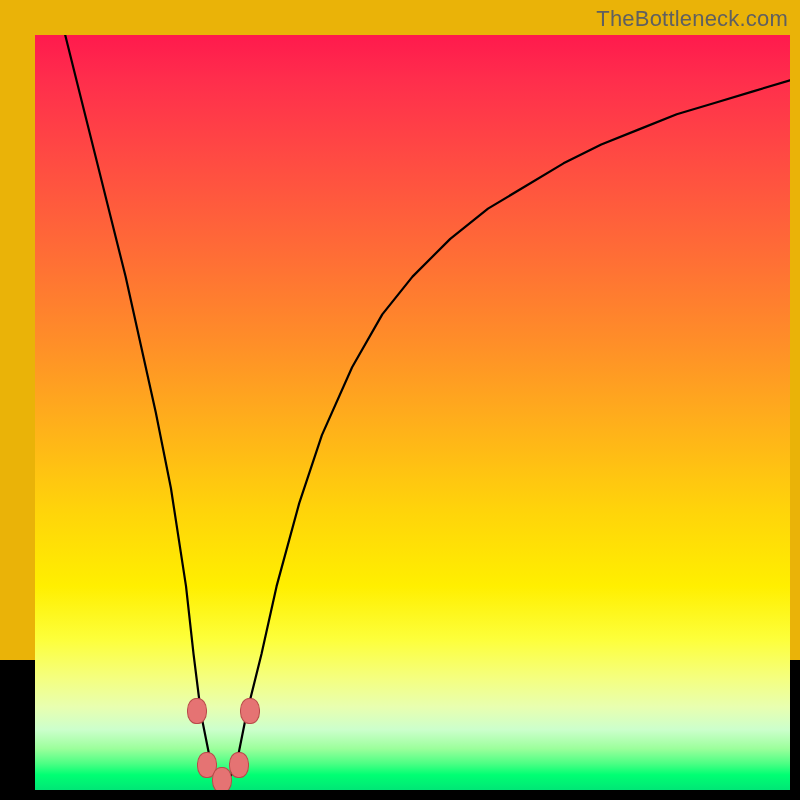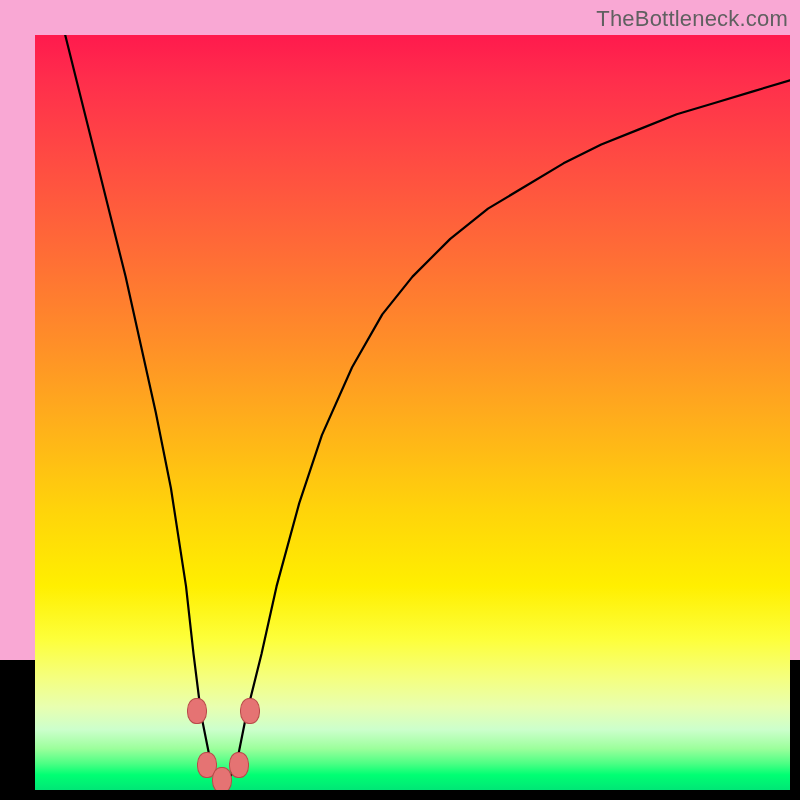--- a/index.html
+++ b/index.html
@@ -8,21 +8,21 @@
     width: 800px;
     height: 800px;
     background: #000;
     overflow: hidden;
     font-family: Arial, Helvetica, sans-serif;
   }
   .frame {
     position: relative;
     width: 800px;
     height: 660px;
-    background: #f9a8d4;
+    background: #eab308;
   }
   .plot {
     position: absolute;
     left: 35px;
     top: 35px;
     width: 755px;
     height: 755px;
     overflow: hidden;
   }
   .gradient {

